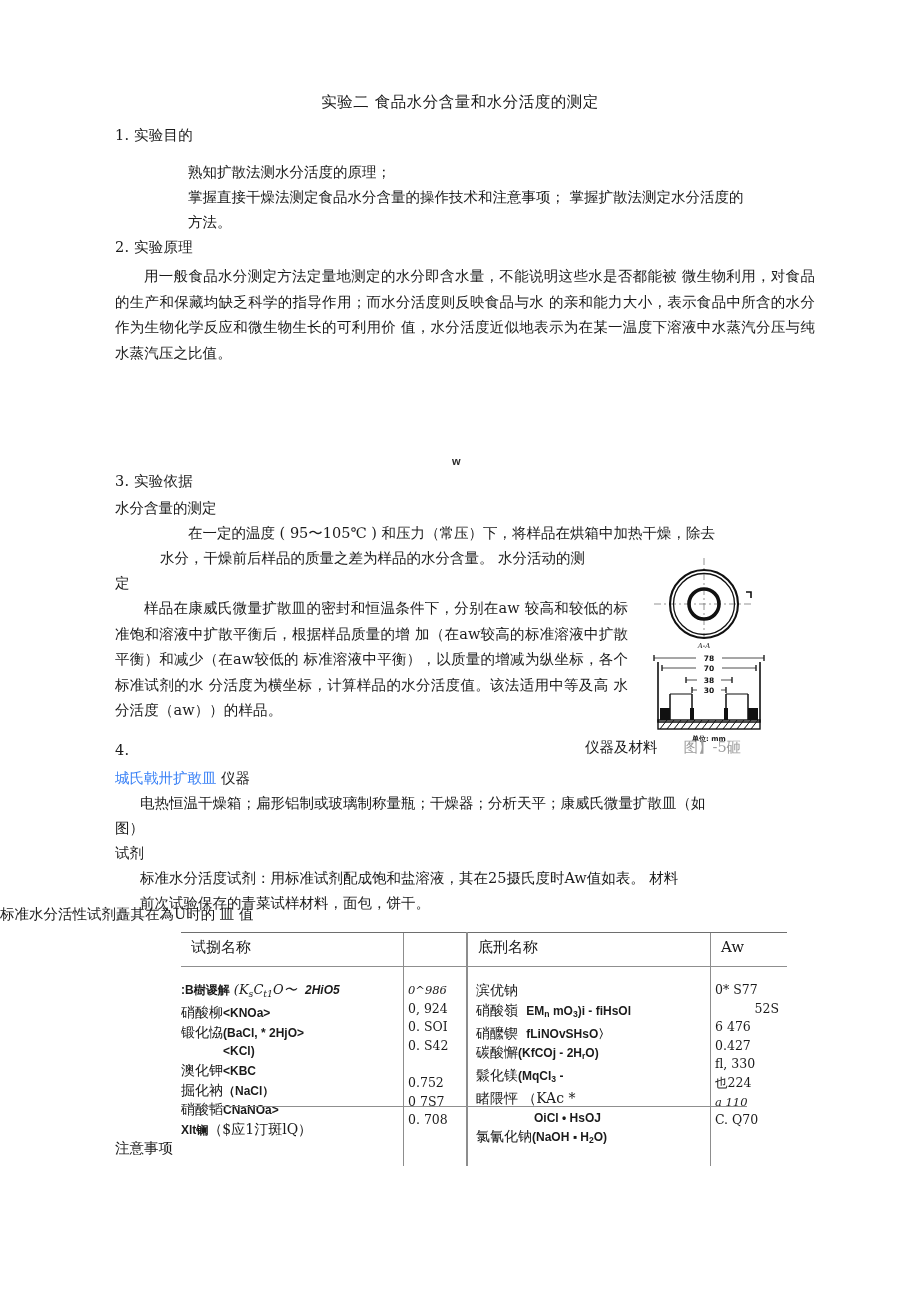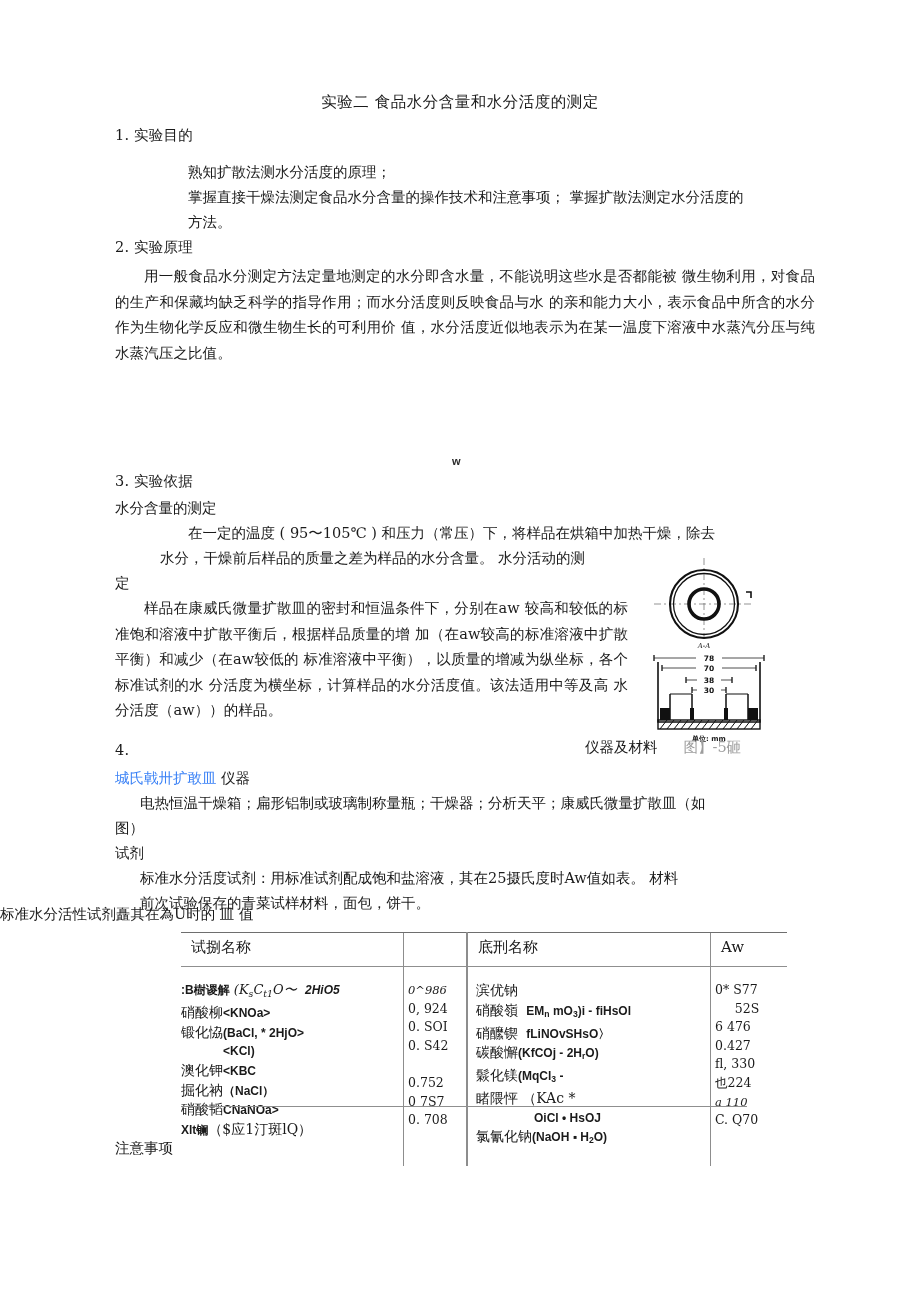--- a/index.html
+++ b/index.html
@@ -167,21 +167,21 @@
     font-size: 13px;
   }
   .hz { font-size: 14px; }
   .num {
     font-family: "DejaVu Serif", "Liberation Serif", serif;
     font-size: 12.5px;
     line-height: 18.6px;
     white-space: nowrap;
   }
   .num-ital { font-style: italic; font-size: 11.5px; }
-  .num-right { text-align: center; padding-right: 8px; }
+  .num-right { text-align: right; padding-right: 8px; }
   .indent-sub { padding-left: 42px; }
   .indent-sub2 { padding-left: 58px; }
   .blank-ln { visibility: hidden; }
 </style>
 </head>
 <body>
 
 <div class="page">
 
   <div class="doc-title">实验二  食品水分含量和水分活度的测定</div>

